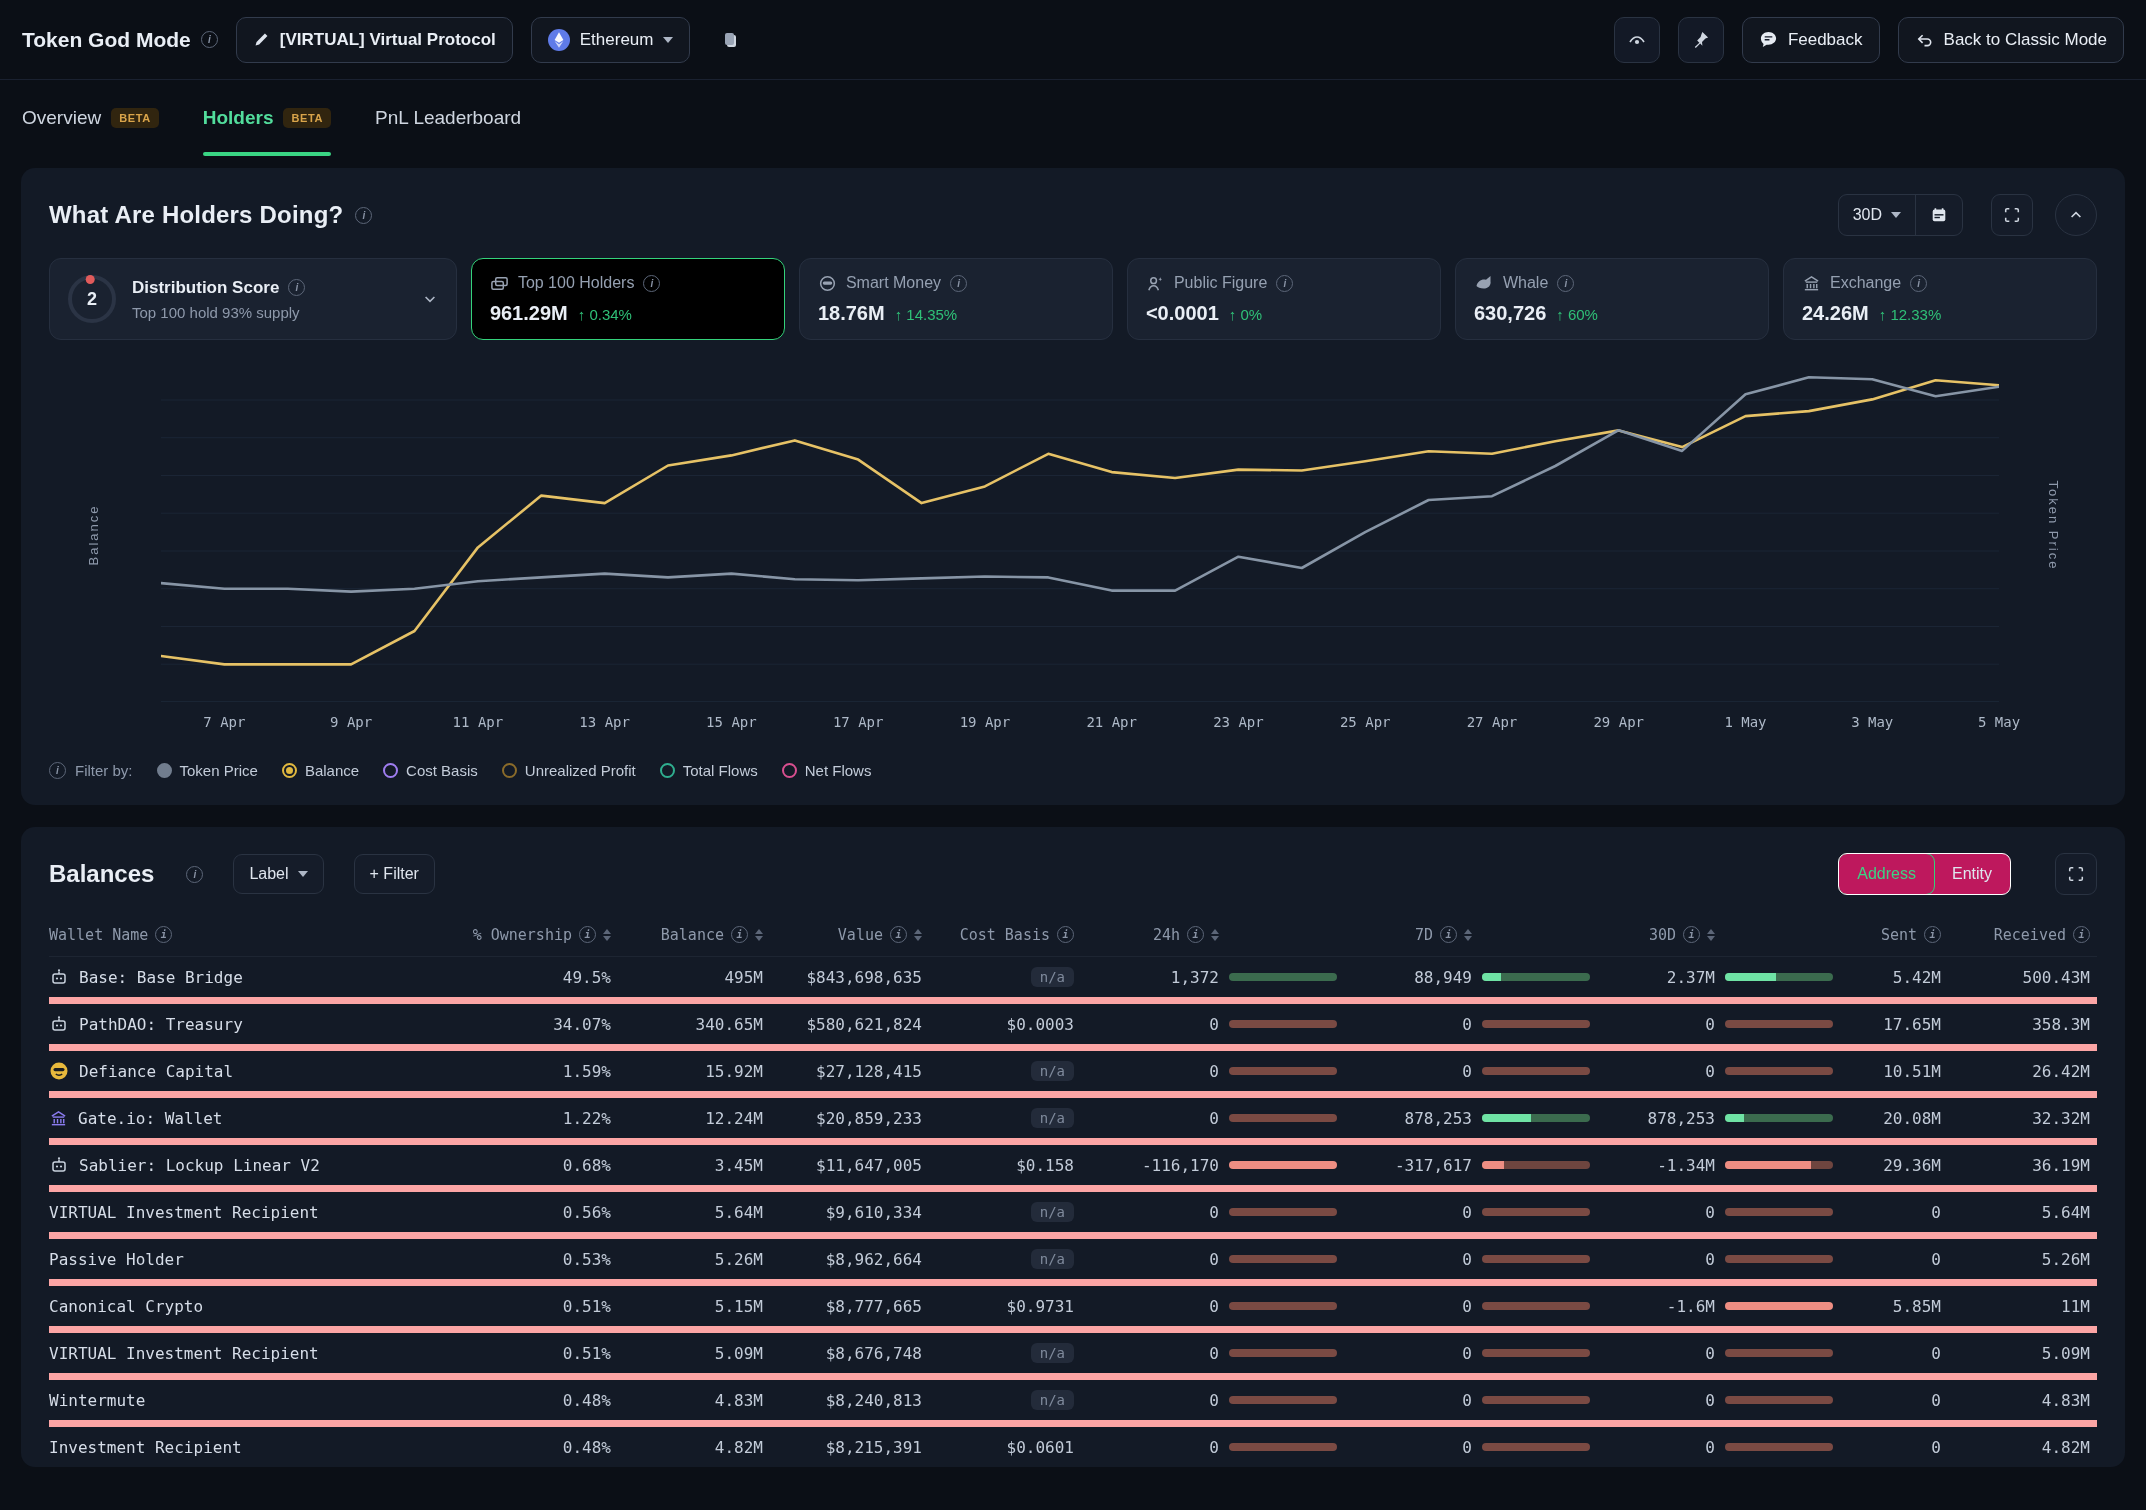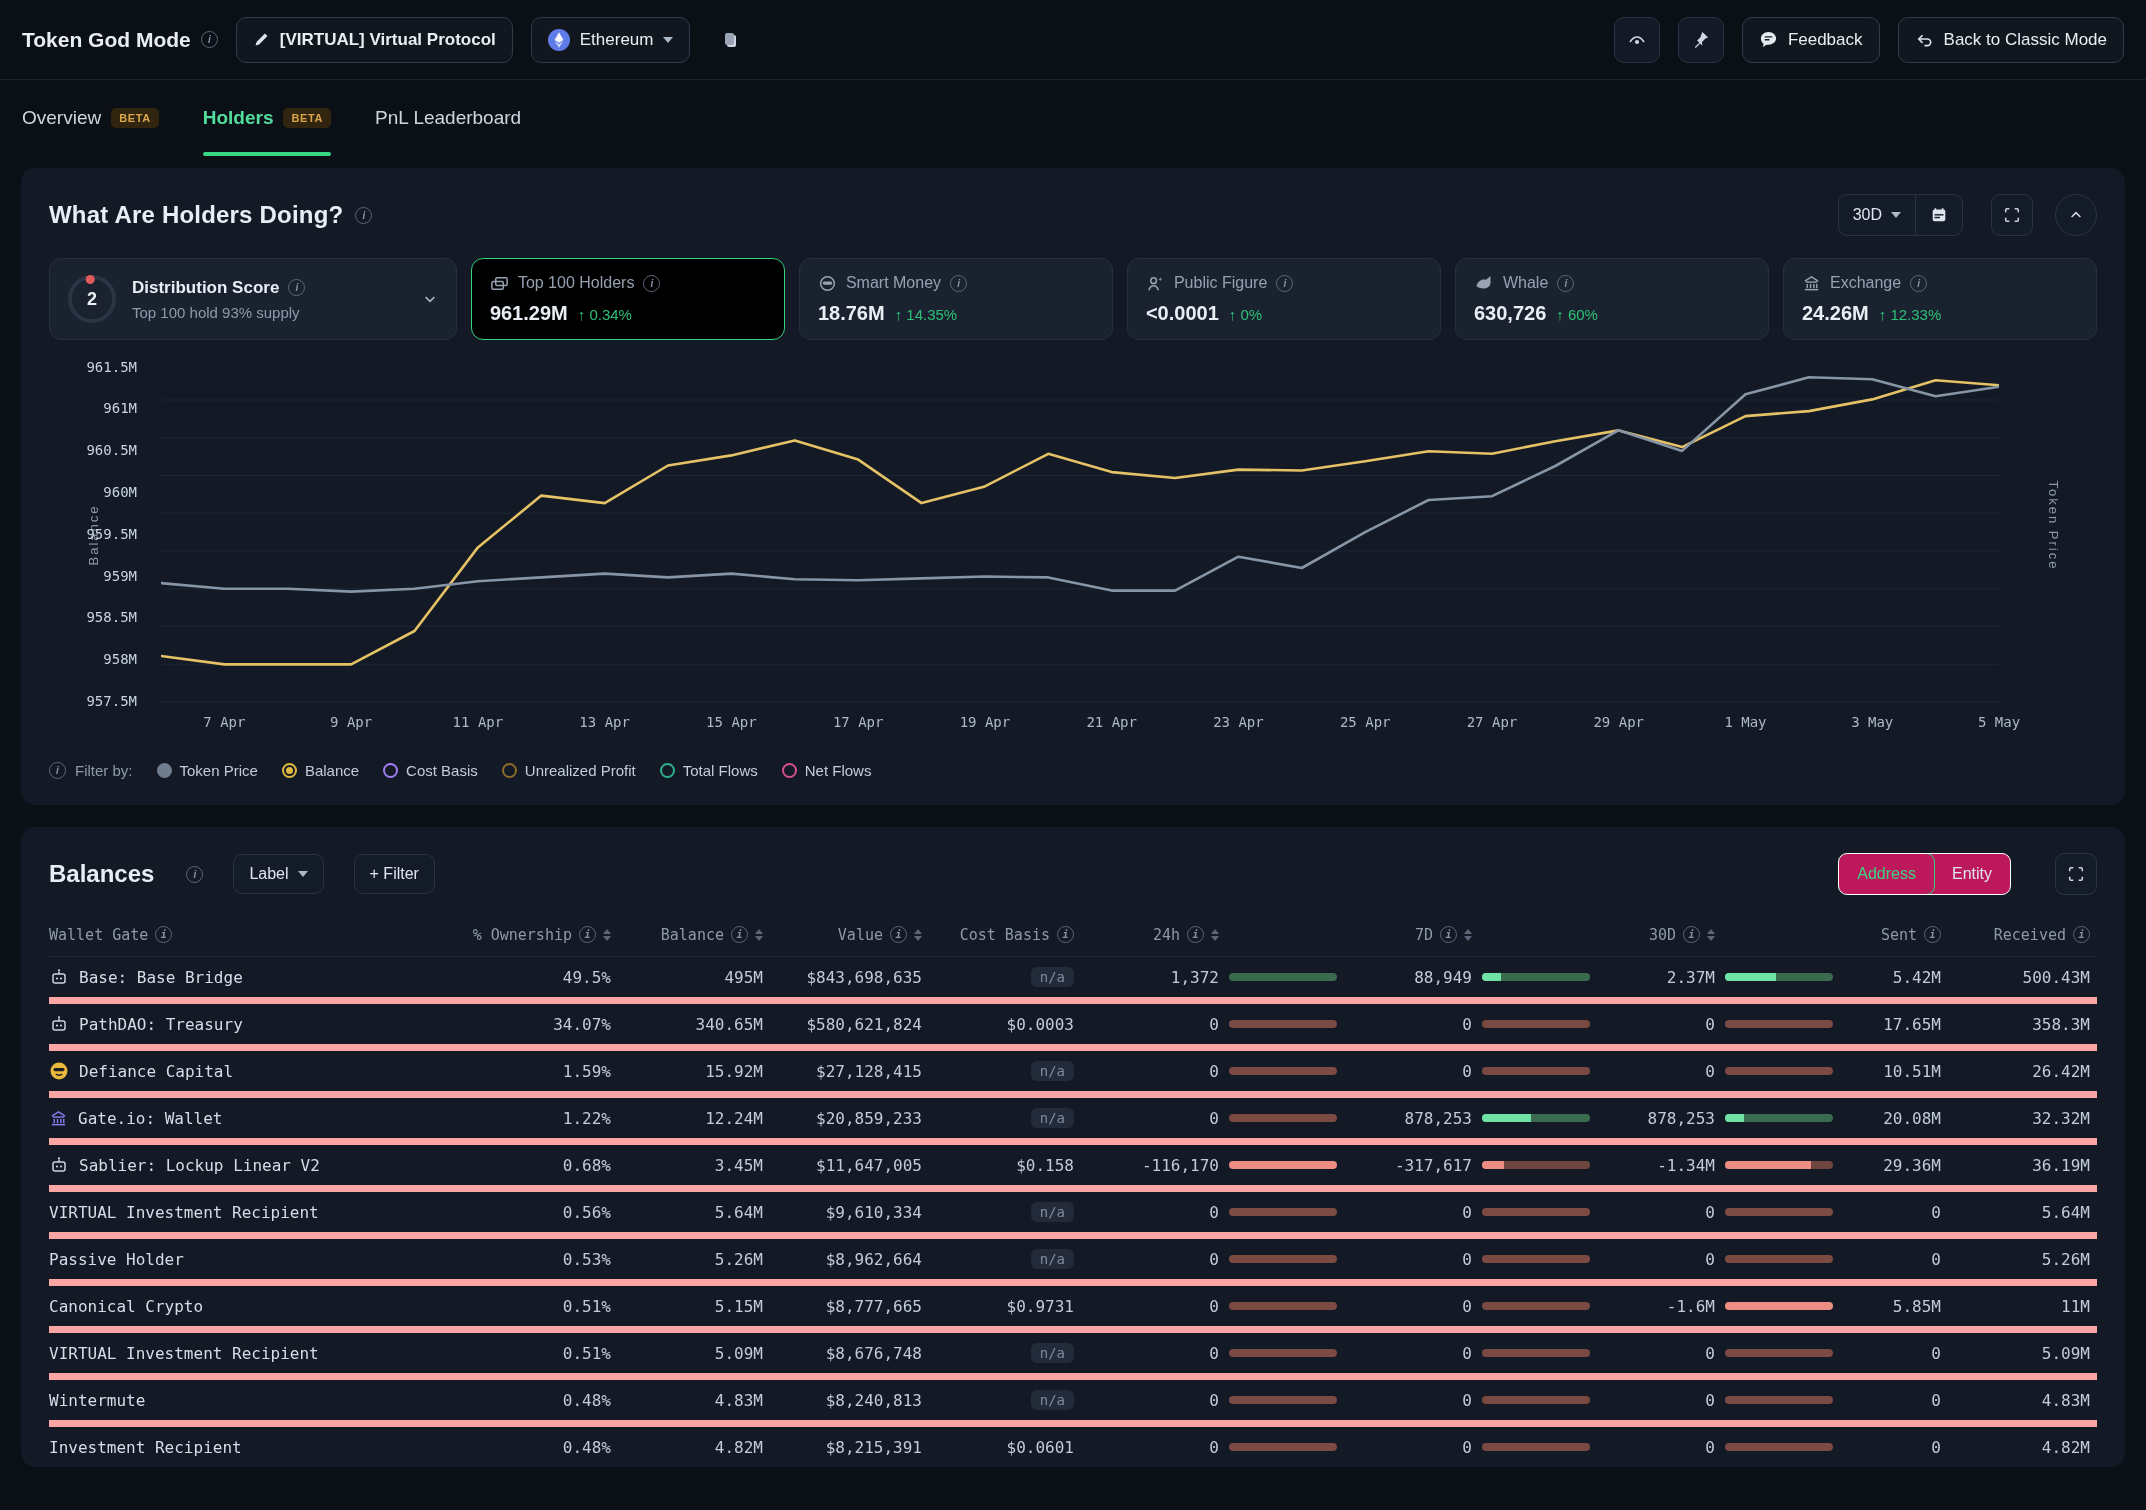--- a/index.html
+++ b/index.html
@@ -321,31 +321,20 @@
         </div>
         <div class="stat-val">
           <span class="v">24.26M</span>
           <span class="chg">↑ 12.33%</span>
         </div>
       </div>
     </div>
 
   <div class="chart-wrap">
     <span class="ax-title left">Balance</span>
-    <div class="ycol left" id="yl">
-        <span class="ytick l" style="top: -7.32836px; position: absolute; right: 12px;">961.5M</span>
-        <span class="ytick l" style="top: 34.4627px; position: absolute; right: 12px;">961M</span>
-        <span class="ytick l" style="top: 76.2537px; position: absolute; right: 12px;">960.5M</span>
-        <span class="ytick l" style="top: 118.045px; position: absolute; right: 12px;">960M</span>
-        <span class="ytick l" style="top: 159.836px; position: absolute; right: 12px;">959.5M</span>
-        <span class="ytick l" style="top: 201.627px; position: absolute; right: 12px;">959M</span>
-        <span class="ytick l" style="top: 243.418px; position: absolute; right: 12px;">958.5M</span>
-        <span class="ytick l" style="top: 285.209px; position: absolute; right: 12px;">958M</span>
-        <span class="ytick l" style="top: 327px; position: absolute; right: 12px;">957.5M</span>
-      </div>
     <div class="plot" id="plot">
         <svg viewBox="0 0 1838 336" width="1838" height="336" preserveAspectRatio="none">
           <line x1="0" y1="34.0" x2="1838" y2="34.0" stroke="#1b2535" stroke-width="1"></line>
           <line x1="0" y1="71.7" x2="1838" y2="71.7" stroke="#1b2535" stroke-width="1"></line>
           <line x1="0" y1="109.5" x2="1838" y2="109.5" stroke="#1b2535" stroke-width="1"></line>
           <line x1="0" y1="147.2" x2="1838" y2="147.2" stroke="#1b2535" stroke-width="1"></line>
           <line x1="0" y1="185.0" x2="1838" y2="185.0" stroke="#1b2535" stroke-width="1"></line>
           <line x1="0" y1="222.7" x2="1838" y2="222.7" stroke="#1b2535" stroke-width="1"></line>
           <line x1="0" y1="260.5" x2="1838" y2="260.5" stroke="#1b2535" stroke-width="1"></line>
           <line x1="0" y1="298.2" x2="1838" y2="298.2" stroke="#1b2535" stroke-width="1"></line>
@@ -429,21 +418,21 @@
           <svg width="18" height="18" viewBox="0 0 20 20" fill="none" stroke="#cfd6e0" stroke-width="1.7">
             <path d="M3 7V4.5A1.5 1.5 0 014.5 3H7M13 3h2.5A1.5 1.5 0 0117 4.5V7M17 13v2.5a1.5 1.5 0 01-1.5 1.5H13M7 17H4.5A1.5 1.5 0 013 15.5V13"></path>
           </svg>
         </span>
     </button>
   </div>
 
   <div class="tbl">
     <div class="thead" id="thead">
         <div class="th first">
-          <span>Wallet Gate</span>
+          <span>Wallet Name</span>
           <span class="info">i</span>
         </div>
         <div class="th">
           <span>% Ownership</span>
           <span class="info">i</span>
           <span class="sort"></span>
         </div>
         <div class="th">
           <span>Balance</span>
           <span class="info">i</span>

